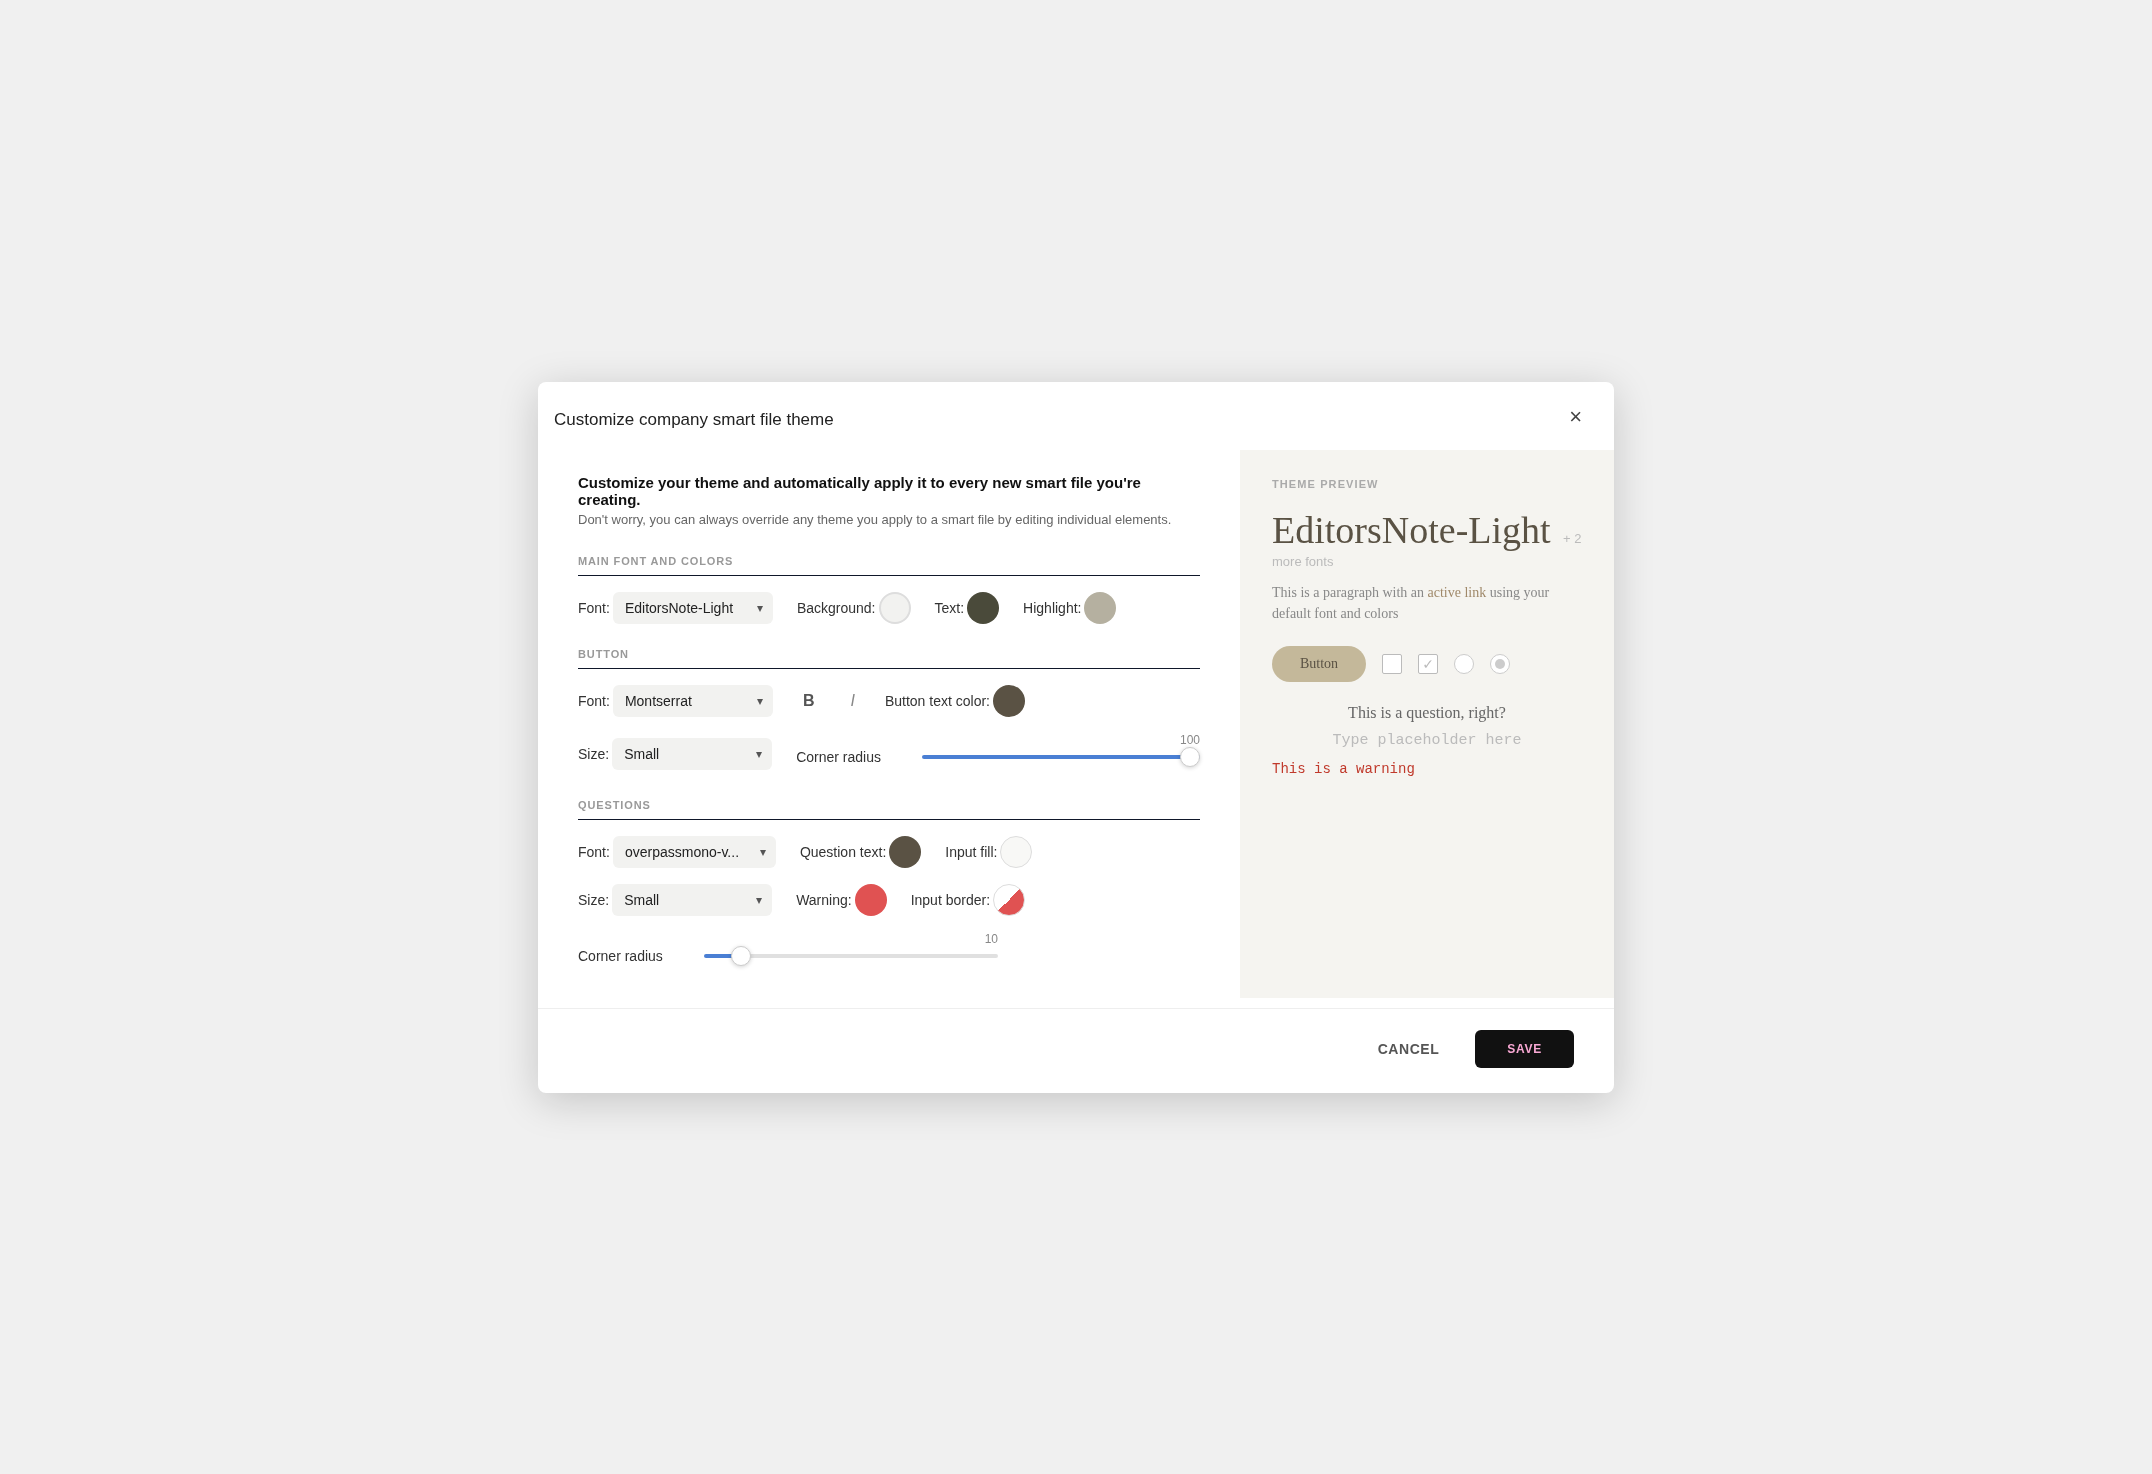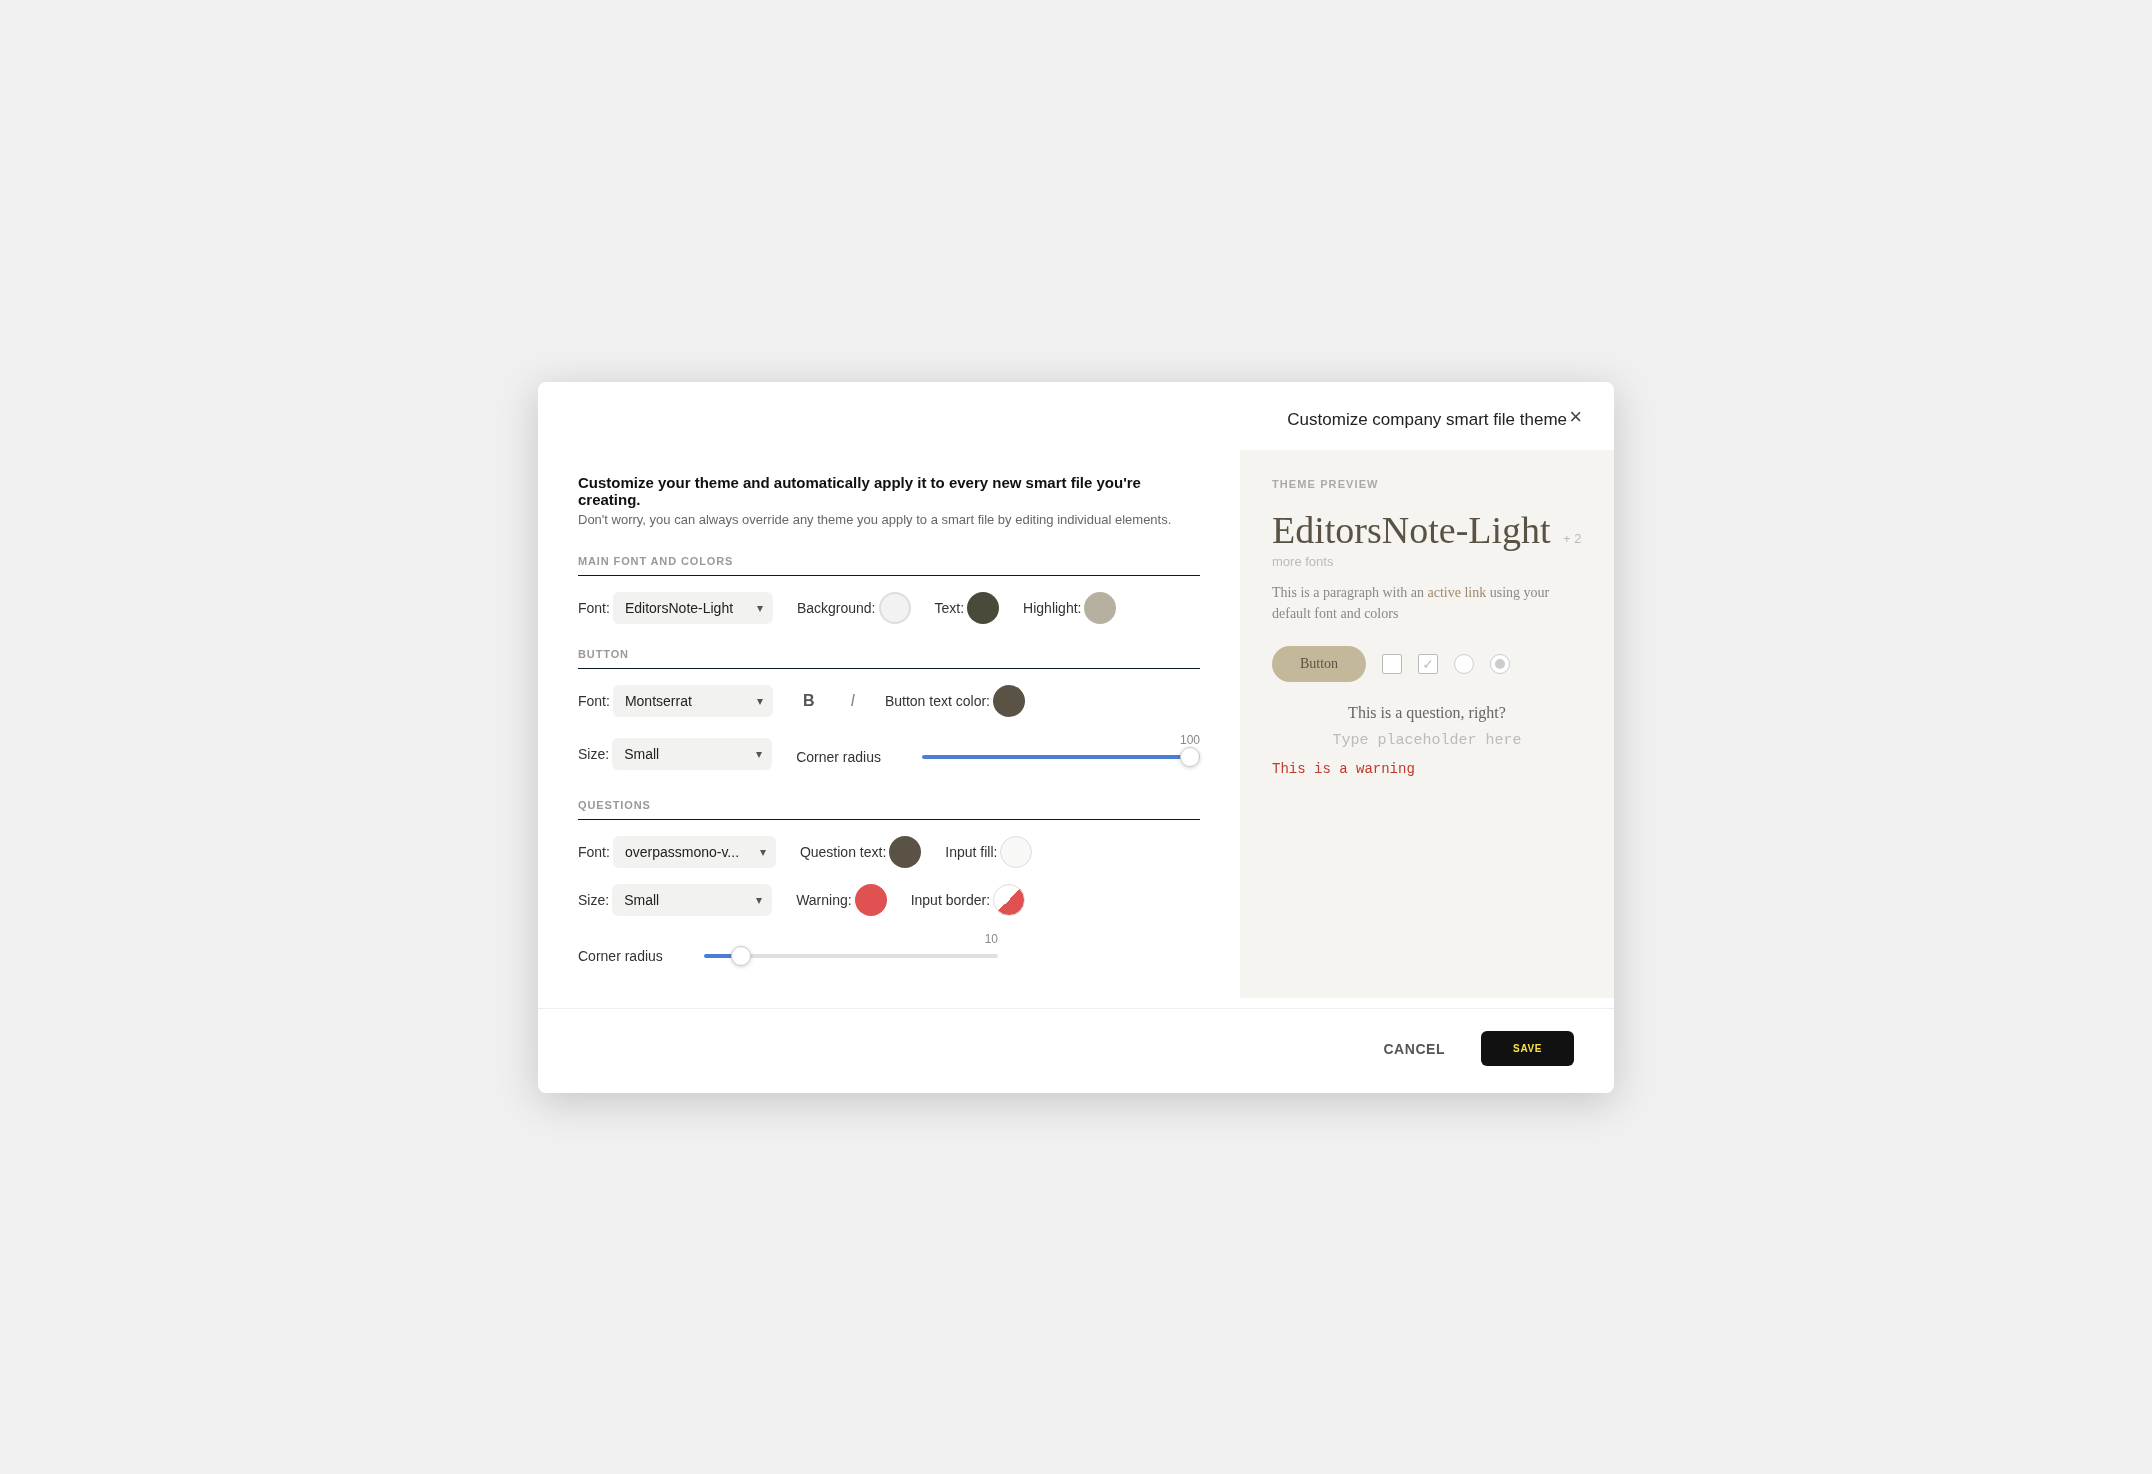--- a/index.html
+++ b/index.html
@@ -16,22 +16,22 @@
       width: 1076px;
       max-width: 100%;
       border-radius: 8px;
       box-shadow: 0 8px 40px rgba(0,0,0,0.18);
       position: relative;
       overflow: hidden;
     }
     .modal-header {
       display: flex;
       align-items: center;
-      justify-content: flex-end;
-      padding: 28px 47px 20px;
+      justify-content: flex-start;
+      padding: 28px 16px 20px;
       position: relative;
       border-bottom: none;
     }
     .modal-title {
       font-size: 17px;
       font-weight: 500;
       color: #222;
     }
     .close-btn {
       position: absolute;
@@ -330,25 +330,25 @@
       border: none;
       font-size: 14px;
       font-weight: 600;
       color: #555;
       cursor: pointer;
       padding: 12px 24px;
       letter-spacing: 0.04em;
     }
     .save-btn {
       background: #111;
-      color: #fde047;
+      color: #f9a8d4;
       border: none;
       border-radius: 6px;
       padding: 12px 32px;
-      font-size: 10px;
+      font-size: 12px;
       font-weight: 700;
       cursor: pointer;
       letter-spacing: 0.06em;
     }
     .swatch-bg { background: #f2f2f0; border: 2px solid #ddd; }
     .swatch-text { background: #4a4a3a; }
     .swatch-highlight { background: #b5b0a0; }
     .swatch-btn-text { background: #5a5244; }
     .swatch-q-text { background: #5a5244; }
     .swatch-input-fill { background: #f8f8f6; border: 1.5px solid #ddd; }

